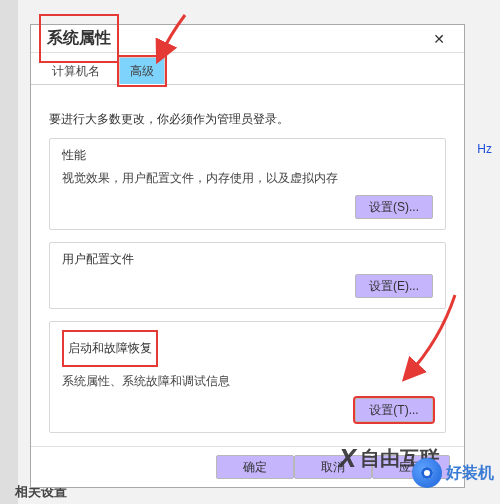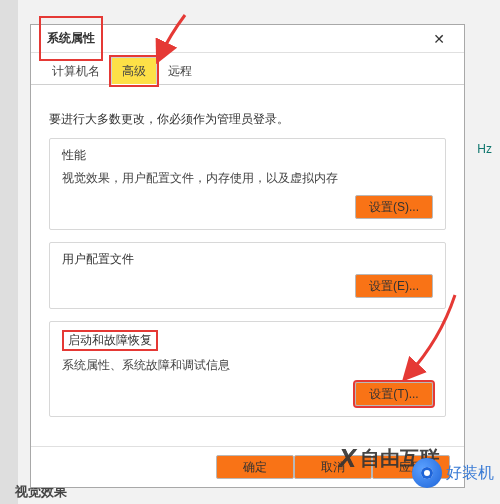--- a/index.html
+++ b/index.html
@@ -23,21 +23,21 @@
   }
   .bg-sidebar {
     position: absolute;
     left: 0; top: 0;
     width: 18px; height: 504px;
     background: #dedede;
   }
   .bg-hz {
     position: absolute;
     right: 8px; top: 142px;
-    color: #0f766e;
+    color: #1d4ed8;
     font-size: 12px;
   }
   .bg-bottom {
     position: absolute;
     left: 15px; bottom: 3px;
     color: #444;
     font-size: 13px;
     font-weight: 600;
   }
   .dialog {
@@ -52,51 +52,51 @@
   }
   .titlebar {
     height: 28px;
     display: flex;
     align-items: center;
     padding: 0 8px;
     border-bottom: 1px solid #e0e0e0;
     position: relative;
   }
   .title {
-    font-size: 12px;
+    font-size: 16px;
     font-weight: 600;
     border: 2px solid #e53935;
     padding: 12px 6px;
   }
   .close-btn {
     margin-left: auto;
     width: 34px; height: 24px;
     display: flex; align-items: center; justify-content: center;
     color: #333;
     font-size: 14px;
   }
   .tabs {
     display: flex;
     padding: 4px 10px 0 10px;
-    gap: 0;
+    gap: 8px;
     border-bottom: 1px solid #d0d0d0;
     align-items: flex-end;
   }
   .tab {
     padding: 5px 10px 4px 10px;
     color: #444;
     border: 1px solid transparent;
     border-bottom: none;
     font-size: 12px;
   }
   .tab.active {
     border: 1px solid #d0d0d0;
     border-bottom: 1px solid #fff;
     margin-bottom: -1px;
-    background: #fde047;
+    background: #7dd3fc;
   }
   .tab.highlight {
     outline: 2px solid #e53935;
   }
   .content {
     flex: 1;
     padding: 10px 18px 6px 18px;
     overflow: hidden;
   }
   .admin-note {
@@ -121,35 +121,35 @@
     color: #444;
     margin-bottom: 8px;
   }
   .group .btn-row {
     display: flex;
     justify-content: flex-end;
   }
   .btn {
     min-width: 78px;
     height: 24px;
-    background: #f97316;
+    background: #c4b5fd;
     border: 1px solid #b8b8b8;
     border-radius: 2px;
     font-size: 12px;
     padding: 0 10px;
     display: inline-flex;
     align-items: center;
     justify-content: center;
     color: #333;
   }
   .btn.highlight { outline: 2px solid #e53935; }
   .group.highlight-title .group-title {
     border: 2px solid #e53935;
     display: inline-block;
-    padding: 0 4px;
+    padding: 8px 4px;
   }
   .env-row {
     display: flex;
     justify-content: flex-end;
     padding: 4px 0 10px 0;
   }
   .footer {
     display: flex;
     justify-content: flex-end;
     padding: 8px 14px;
@@ -177,21 +177,21 @@
     font-style: italic;
     font-weight: 900;
     font-size: 26px;
     background: linear-gradient(#333,#333);
     -webkit-background-clip: text;
   }
   .wm2 {
     position: absolute;
     right: 6px; bottom: 16px;
     display: flex; align-items: center;
-    font-size: 16px; font-weight: 400;
+    font-size: 16px; font-weight: 700;
     color: #3a7bd5;
     gap: 4px;
   }
   .wm2 .circ {
     width: 30px; height: 30px;
     border-radius: 50%;
     background: radial-gradient(circle at 35% 35%, #5aa0ff, #1e64d8);
     display:flex; align-items:center; justify-content:center;
   }
   .wm2 .circ .inner {
@@ -199,36 +199,35 @@
     background:#fff;
     box-shadow: 0 0 0 3px #1e64d8 inset;
   }
 </style>
 </head>
 <body>
 
 <div class="bg-panel">
   <div class="bg-sidebar"></div>
   <span class="bg-hz">Hz</span>
-  <span class="bg-bottom">视觉效果</span>
+  <span class="bg-bottom">相关设置</span>
 </div>
 
 <div class="dialog">
 
   <div class="titlebar">
     <span class="title">系统属性</span>
     <div class="close-btn">
       <span>✕</span>
     </div>
   </div>
 
   <div class="tabs">
     <div class="tab">计算机名</div>
     <div class="tab active highlight">高级</div>
-    <div class="tab">远程</div>
   </div>
 
   <div class="content">
     <div class="admin-note">要进行大多数更改，你必须作为管理员登录。</div>
 
     <div class="group">
       <div class="group-title">性能</div>
       <div class="group-desc">视觉效果，用户配置文件，内存使用，以及虚拟内存</div>
       <div class="btn-row">
         <button class="btn">设置(S)...</button>

